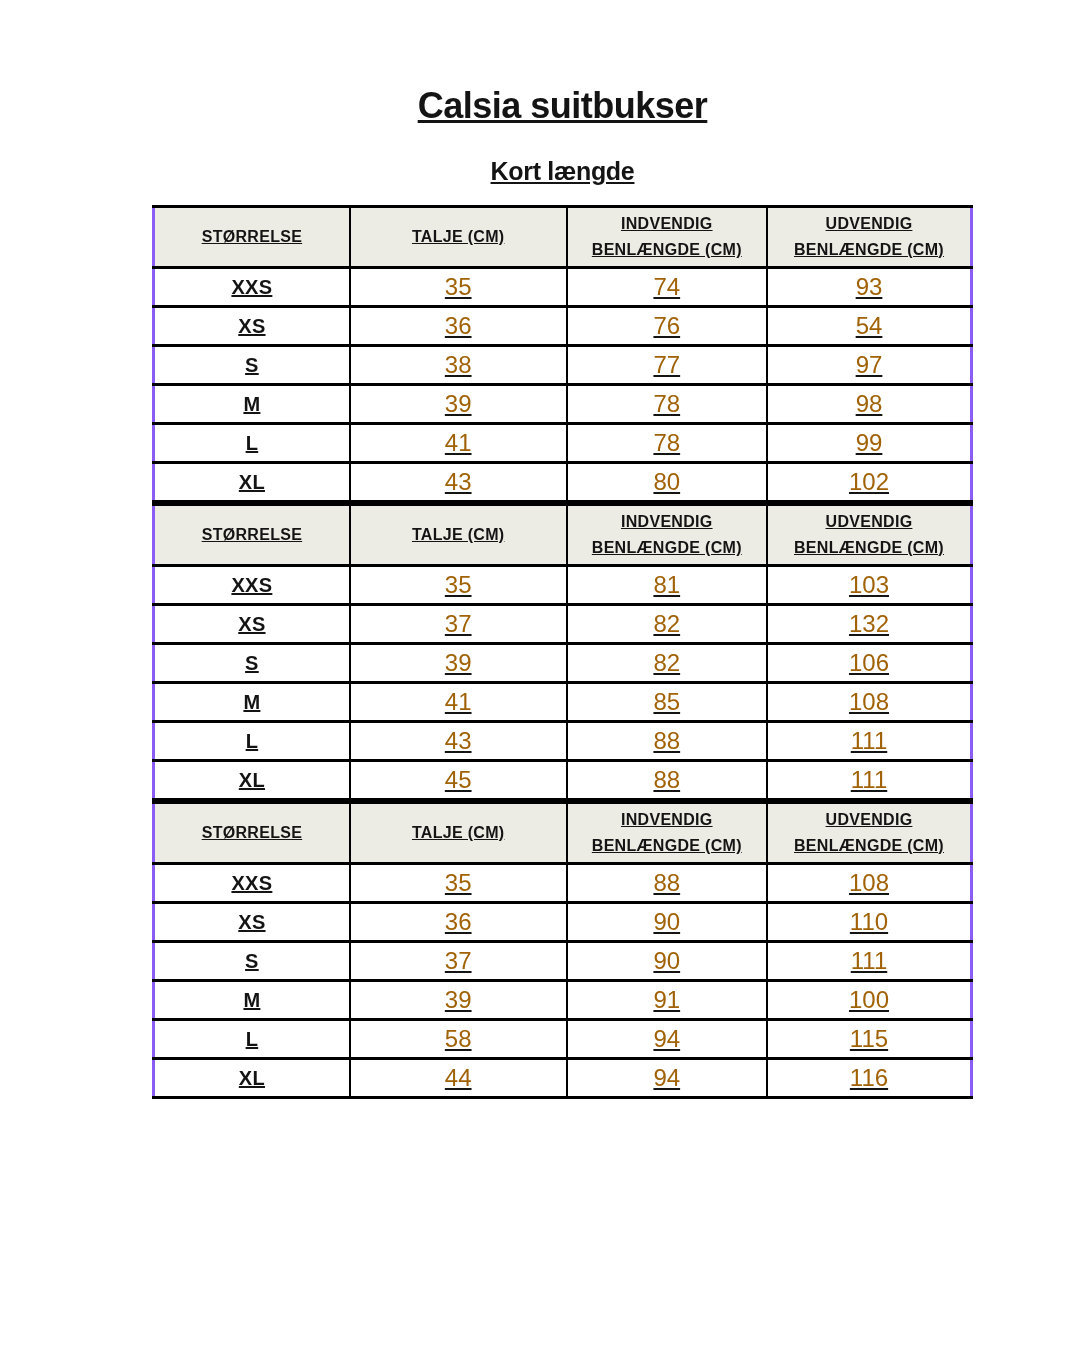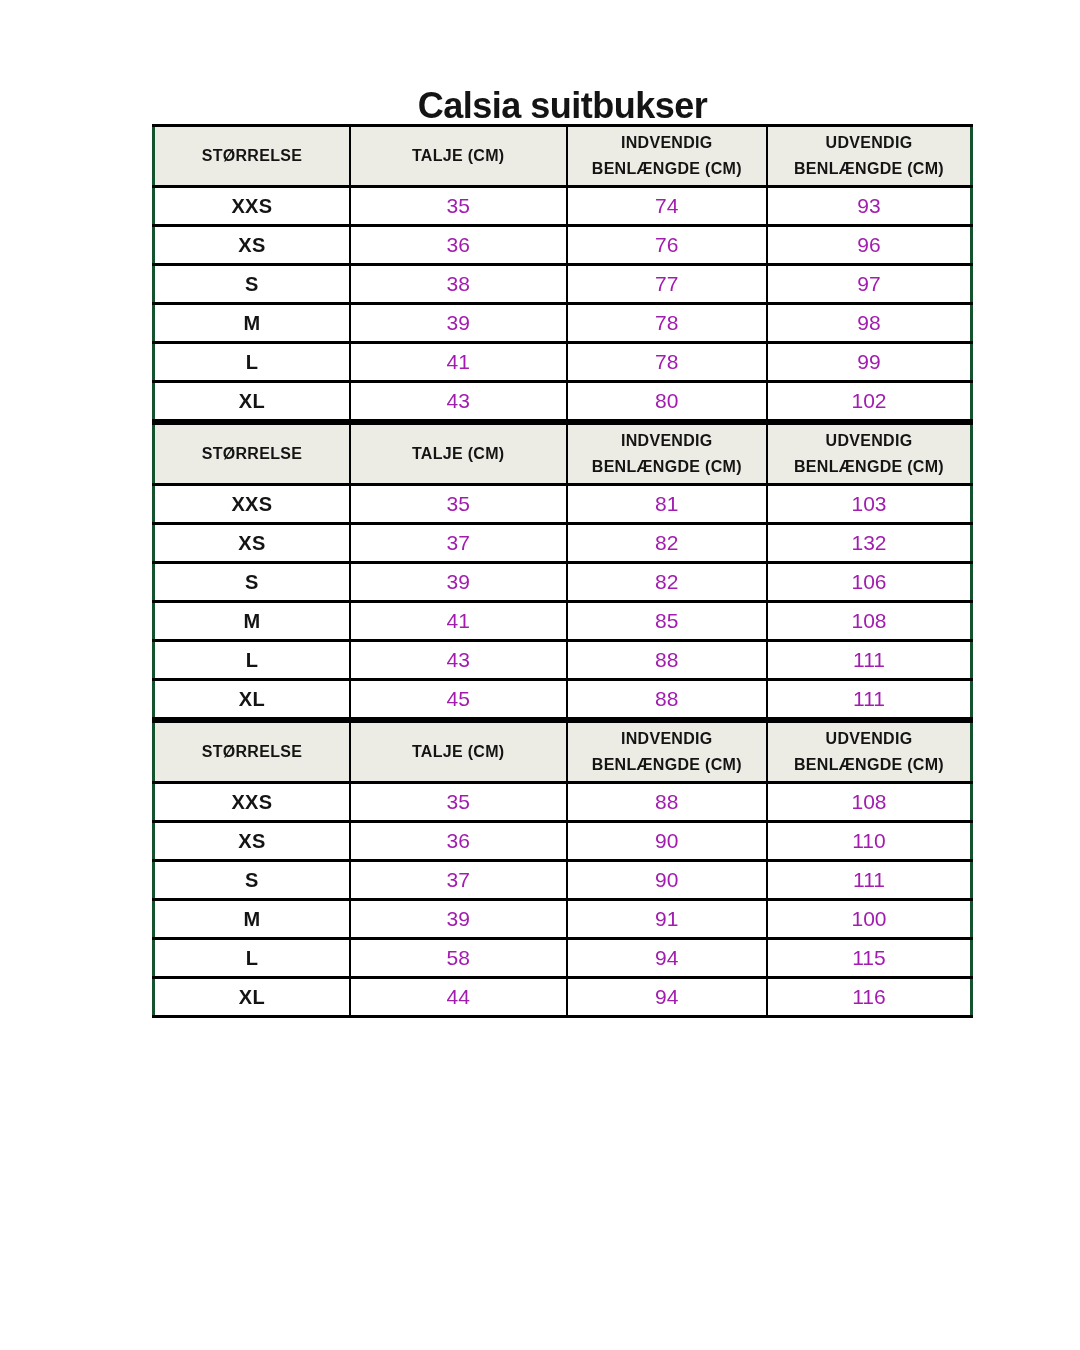--- a/index.html
+++ b/index.html
@@ -8,20 +8,21 @@
     background: #ffffff;
     font-family: "Liberation Sans", "DejaVu Sans", sans-serif;
     color: #141414;
   }
   .page {
     position: relative;
     width: 1080px;
     height: 1192px;
     background: #ffffff;
     overflow: hidden;
+    text-decoration: underline;
   }
   .content {
     margin-left: 152px;
     width: 821px;
   }
   .doc-title {
     margin: 88px 0 0 0;
     text-align: center;
     font-size: 36px;
     font-weight: 700;
@@ -35,21 +36,21 @@
     font-weight: 700;
     letter-spacing: -0.3px;
     line-height: 1;
   }
   .section:first-of-type .section-heading {
     margin-top: 35px;
   }
   table.size-table {
     width: 100%;
     border-collapse: collapse;
-    border: 3px solid #14532d;
+    border: 3px solid #8b5cf6;
     table-layout: fixed;
   }
   table.size-table th,
   table.size-table td {
     border-style: solid;
     border-color: #000000;
     border-width: 3px 2px;
     text-align: center;
     vertical-align: middle;
     padding: 0 6px;
@@ -65,84 +66,142 @@
   table.size-table td {
     height: 36px;
     background: #ffffff;
   }
   td.size-cell {
     font-size: 20px;
     font-weight: 700;
     letter-spacing: 0.3px;
   }
   td.value-cell {
-    font-size: 21px;
+    font-size: 24px;
     font-weight: 400;
-    color: #a21caf;
+    color: #a16207;
   }
 </style>
 </head>
 <body>
 
 <div class="page">
   <div class="content">
     <h1 class="doc-title">Calsia suitbukser</h1>
     <div>
+  <section class="section">
+    <h2 class="section-heading">Kort længde</h2>
+    <table class="size-table">
+      <colgroup>
+        <col style="width:24%">
+        <col style="width:26.5%">
+        <col style="width:24.5%">
+        <col style="width:25%">
+      </colgroup>
+      <thead>
+        <tr>
+                <th>STØRRELSE</th>
+                <th>TALJE (CM)</th>
+                <th>INDVENDIG BENLÆNGDE (CM)</th>
+                <th>UDVENDIG BENLÆNGDE (CM)</th>
+              </tr>
+      </thead>
+      <tbody>
+              <tr>
+                <td class="size-cell">XXS</td>
+                <td class="value-cell">35</td>
+                <td class="value-cell">74</td>
+                <td class="value-cell">93</td>
+              </tr>
+              <tr>
+                <td class="size-cell">XS</td>
+                <td class="value-cell">36</td>
+                <td class="value-cell">76</td>
+                <td class="value-cell">54</td>
+              </tr>
+              <tr>
+                <td class="size-cell">S</td>
+                <td class="value-cell">38</td>
+                <td class="value-cell">77</td>
+                <td class="value-cell">97</td>
+              </tr>
+              <tr>
+                <td class="size-cell">M</td>
+                <td class="value-cell">39</td>
+                <td class="value-cell">78</td>
+                <td class="value-cell">98</td>
+              </tr>
+              <tr>
+                <td class="size-cell">L</td>
+                <td class="value-cell">41</td>
+                <td class="value-cell">78</td>
+                <td class="value-cell">99</td>
+              </tr>
+              <tr>
+                <td class="size-cell">XL</td>
+                <td class="value-cell">43</td>
+                <td class="value-cell">80</td>
+                <td class="value-cell">102</td>
+              </tr>
+            </tbody>
+    </table>
+  </section>
+
   <section class="section">
     <table class="size-table">
       <colgroup>
         <col style="width:24%">
         <col style="width:26.5%">
         <col style="width:24.5%">
         <col style="width:25%">
       </colgroup>
       <thead>
         <tr>
                 <th>STØRRELSE</th>
                 <th>TALJE (CM)</th>
                 <th>INDVENDIG BENLÆNGDE (CM)</th>
                 <th>UDVENDIG BENLÆNGDE (CM)</th>
               </tr>
       </thead>
       <tbody>
               <tr>
                 <td class="size-cell">XXS</td>
                 <td class="value-cell">35</td>
-                <td class="value-cell">74</td>
-                <td class="value-cell">93</td>
+                <td class="value-cell">81</td>
+                <td class="value-cell">103</td>
               </tr>
               <tr>
                 <td class="size-cell">XS</td>
-                <td class="value-cell">36</td>
-                <td class="value-cell">76</td>
-                <td class="value-cell">96</td>
+                <td class="value-cell">37</td>
+                <td class="value-cell">82</td>
+                <td class="value-cell">132</td>
               </tr>
               <tr>
                 <td class="size-cell">S</td>
-                <td class="value-cell">38</td>
-                <td class="value-cell">77</td>
-                <td class="value-cell">97</td>
+                <td class="value-cell">39</td>
+                <td class="value-cell">82</td>
+                <td class="value-cell">106</td>
               </tr>
               <tr>
                 <td class="size-cell">M</td>
-                <td class="value-cell">39</td>
-                <td class="value-cell">78</td>
-                <td class="value-cell">98</td>
+                <td class="value-cell">41</td>
+                <td class="value-cell">85</td>
+                <td class="value-cell">108</td>
               </tr>
               <tr>
                 <td class="size-cell">L</td>
-                <td class="value-cell">41</td>
-                <td class="value-cell">78</td>
-                <td class="value-cell">99</td>
+                <td class="value-cell">43</td>
+                <td class="value-cell">88</td>
+                <td class="value-cell">111</td>
               </tr>
               <tr>
                 <td class="size-cell">XL</td>
-                <td class="value-cell">43</td>
-                <td class="value-cell">80</td>
-                <td class="value-cell">102</td>
+                <td class="value-cell">45</td>
+                <td class="value-cell">88</td>
+                <td class="value-cell">111</td>
               </tr>
             </tbody>
     </table>
   </section>
 
   <section class="section">
     <table class="size-table">
       <colgroup>
         <col style="width:24%">
         <col style="width:26.5%">
@@ -154,77 +213,20 @@
                 <th>STØRRELSE</th>
                 <th>TALJE (CM)</th>
                 <th>INDVENDIG BENLÆNGDE (CM)</th>
                 <th>UDVENDIG BENLÆNGDE (CM)</th>
               </tr>
       </thead>
       <tbody>
               <tr>
                 <td class="size-cell">XXS</td>
                 <td class="value-cell">35</td>
-                <td class="value-cell">81</td>
-                <td class="value-cell">103</td>
-              </tr>
-              <tr>
-                <td class="size-cell">XS</td>
-                <td class="value-cell">37</td>
-                <td class="value-cell">82</td>
-                <td class="value-cell">132</td>
-              </tr>
-              <tr>
-                <td class="size-cell">S</td>
-                <td class="value-cell">39</td>
-                <td class="value-cell">82</td>
-                <td class="value-cell">106</td>
-              </tr>
-              <tr>
-                <td class="size-cell">M</td>
-                <td class="value-cell">41</td>
-                <td class="value-cell">85</td>
-                <td class="value-cell">108</td>
-              </tr>
-              <tr>
-                <td class="size-cell">L</td>
-                <td class="value-cell">43</td>
-                <td class="value-cell">88</td>
-                <td class="value-cell">111</td>
-              </tr>
-              <tr>
-                <td class="size-cell">XL</td>
-                <td class="value-cell">45</td>
-                <td class="value-cell">88</td>
-                <td class="value-cell">111</td>
-              </tr>
-            </tbody>
-    </table>
-  </section>
-
-  <section class="section">
-    <table class="size-table">
-      <colgroup>
-        <col style="width:24%">
-        <col style="width:26.5%">
-        <col style="width:24.5%">
-        <col style="width:25%">
-      </colgroup>
-      <thead>
-        <tr>
-                <th>STØRRELSE</th>
-                <th>TALJE (CM)</th>
-                <th>INDVENDIG BENLÆNGDE (CM)</th>
-                <th>UDVENDIG BENLÆNGDE (CM)</th>
-              </tr>
-      </thead>
-      <tbody>
-              <tr>
-                <td class="size-cell">XXS</td>
-                <td class="value-cell">35</td>
                 <td class="value-cell">88</td>
                 <td class="value-cell">108</td>
               </tr>
               <tr>
                 <td class="size-cell">XS</td>
                 <td class="value-cell">36</td>
                 <td class="value-cell">90</td>
                 <td class="value-cell">110</td>
               </tr>
               <tr>

